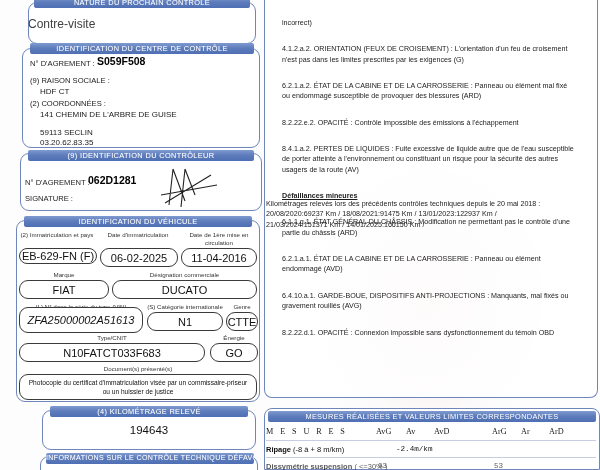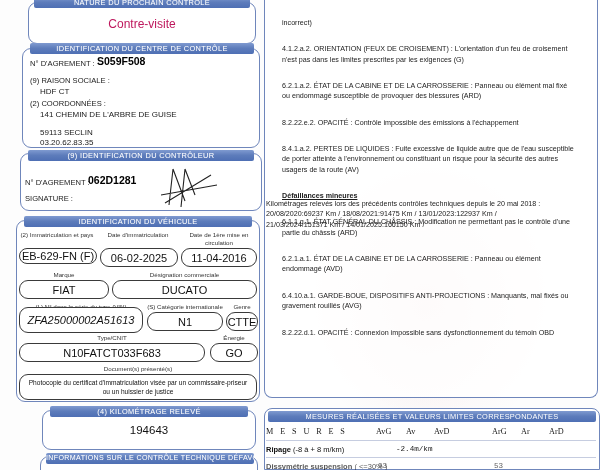--- a/index.html
+++ b/index.html
@@ -173,21 +173,21 @@
 <body>
 
 <div class="page">
   <div class="watermark"></div>
   <div class="watermark2"></div>
 
   <div class="left-col">
 
     <div class="panel" style="left:28px; top:2px; width:228px; height:42px;"></div>
     <div class="bar" style="left:34px; top:-3px; width:216px;">NATURE DU PROCHAIN CONTRÔLE</div>
-    <div style="position:absolute; left:28px; top:17px; width:228px; text-align:center; font-size:12px; color:#be185d;">Contre-visite</div>
+    <div style="position:absolute; left:28px; top:17px; width:228px; font-size:12px; color:#404040;">Contre-visite</div>
 
     <div class="panel" style="left:22px; top:48px; width:238px; height:100px;"></div>
     <div class="bar" style="left:30px; top:43px; width:224px;">IDENTIFICATION DU CENTRE DE CONTRÔLE</div>
 
     <div class="txt" style="left:30px; top:59px;">N° D'AGREMENT :</div>
     <div class="txt big" style="left:97px; top:56px;">S059F508</div>
 
     <div class="txt" style="left:30px; top:76px;">(9) RAISON SOCIALE :</div>
     <div class="txt" style="left:40px; top:87px; font-size:8px;">HDF CT</div>
 

